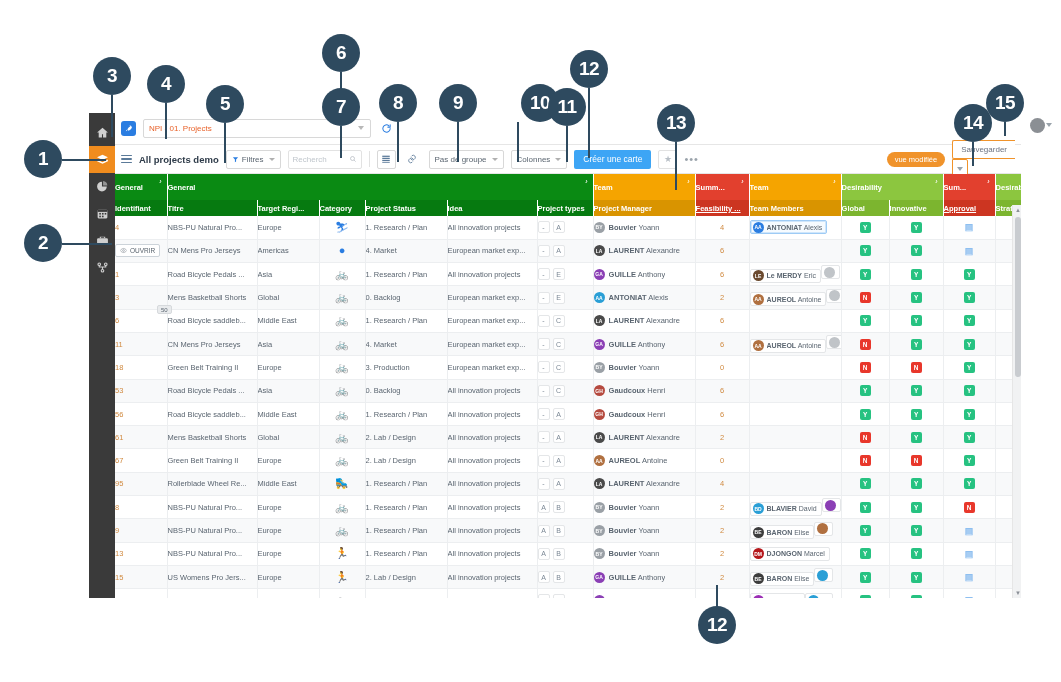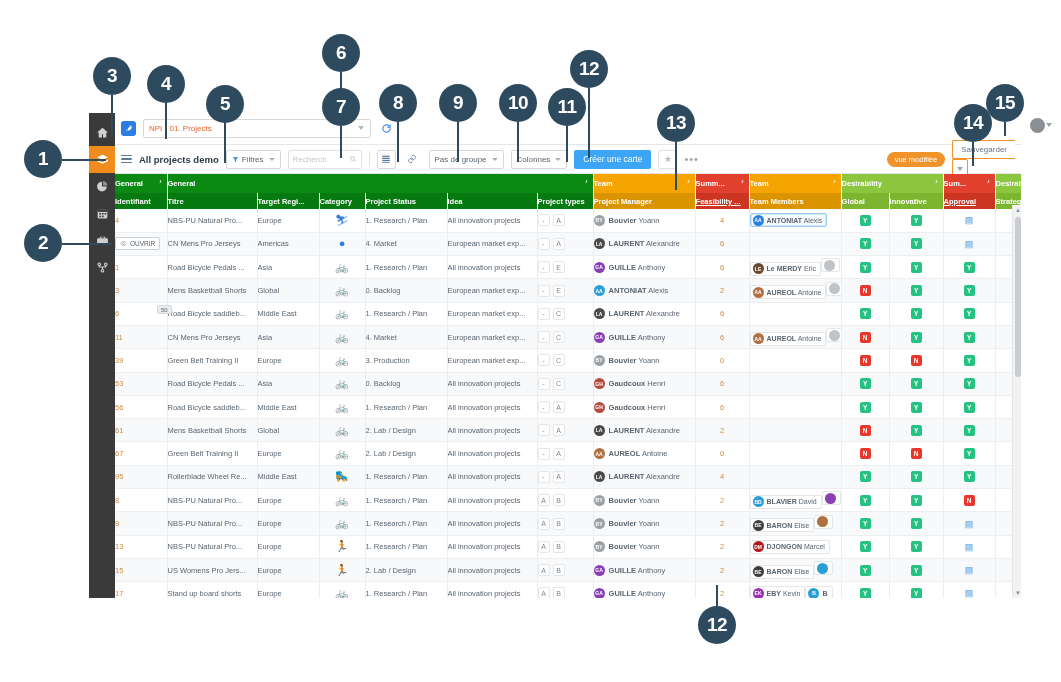--- a/index.html
+++ b/index.html
@@ -176,21 +176,21 @@
     width:0;height:0;border-left:3px solid transparent;border-right:3px solid transparent;border-top:4px solid #9aa3ab;display:block;
   }
 
   
   .grid-wrap { position:relative; width:100%; height:calc(100% - 61px); overflow:hidden; background:#fff; }
 
   table.grid { border-collapse:collapse; table-layout:fixed; width:100%; }
   table.grid td, table.grid th { padding:0; }
 
   .grp-row th {
-    height:19px;
+    height:26px;
     font-size:7.5px;
     color:#fff;
     text-align:left;
     padding-left:5px;
     font-weight:bold;
     position:relative;
     border-right:1px solid rgba(255,255,255,0.22);
     white-space:nowrap;
     overflow:hidden;
     margin-top:22px;
@@ -335,21 +335,21 @@
     <div class="callout" style="left: 206px; top: 85px;">5</div>
     <div class="leader" style="left: 340px; top: 72px; width: 2px; height: 28px;"></div>
     <div class="callout" style="left: 322px; top: 34px;">6</div>
     <div class="leader" style="left: 340px; top: 126px; width: 2px; height: 32px;"></div>
     <div class="callout" style="left: 322px; top: 88px;">7</div>
     <div class="leader" style="left: 397px; top: 122px; width: 2px; height: 40px;"></div>
     <div class="callout" style="left: 379px; top: 84px;">8</div>
     <div class="leader" style="left: 457px; top: 122px; width: 2px; height: 40px;"></div>
     <div class="callout" style="left: 439px; top: 84px;">9</div>
     <div class="leader" style="left: 517px; top: 122px; width: 2px; height: 40px;"></div>
-    <div class="callout" style="left: 499px; top: 84px;">10</div>
+    <div class="callout" style="left: 521px; top: 84px;">10</div>
     <div class="leader" style="left: 566px; top: 126px; width: 2px; height: 36px;"></div>
     <div class="callout" style="left: 548px; top: 88px;">11</div>
     <div class="leader" style="left: 588px; top: 88px; width: 2px; height: 70px;"></div>
     <div class="callout" style="left: 570px; top: 50px;">12</div>
     <div class="leader" style="left: 675px; top: 142px; width: 2px; height: 48px;"></div>
     <div class="callout" style="left: 657px; top: 104px;">13</div>
     <div class="leader" style="left: 972px; top: 142px; width: 2px; height: 24px;"></div>
     <div class="callout" style="left: 954px; top: 104px;">14</div>
     <div class="leader" style="left: 1004px; top: 122px; width: 2px; height: 14px;"></div>
     <div class="callout" style="left: 986px; top: 84px;">15</div>
@@ -702,21 +702,21 @@
                   <span class="pname"><b>AUREOL</b> <span>Antoine</span></span>
                 </span><span class="chip">
                   <span class="avatar" style="background: rgb(192, 196, 200);"></span>
                 </span></td>
               <td class="ctr"><span class="flag n">N</span></td>
               <td class="ctr"><span class="flag y">Y</span></td>
               <td class="ctr"><span class="flag y">Y</span></td>
               <td class="ctr"><span class="flag y">Y</span></td>
             </tr>
             <tr>
-              <td class="num">39</td>
+              <td class="num">18</td>
               <td>Green Belt Training II</td>
               <td>Europe</td>
               <td class="ctr"><span class="ico-sport">🚲</span></td>
               <td>3. Production</td>
               <td>European market exp...</td>
               <td><span class="ptype">
                   <span>-</span>
                   <span>C</span>
                 </span></td>
               <td>

